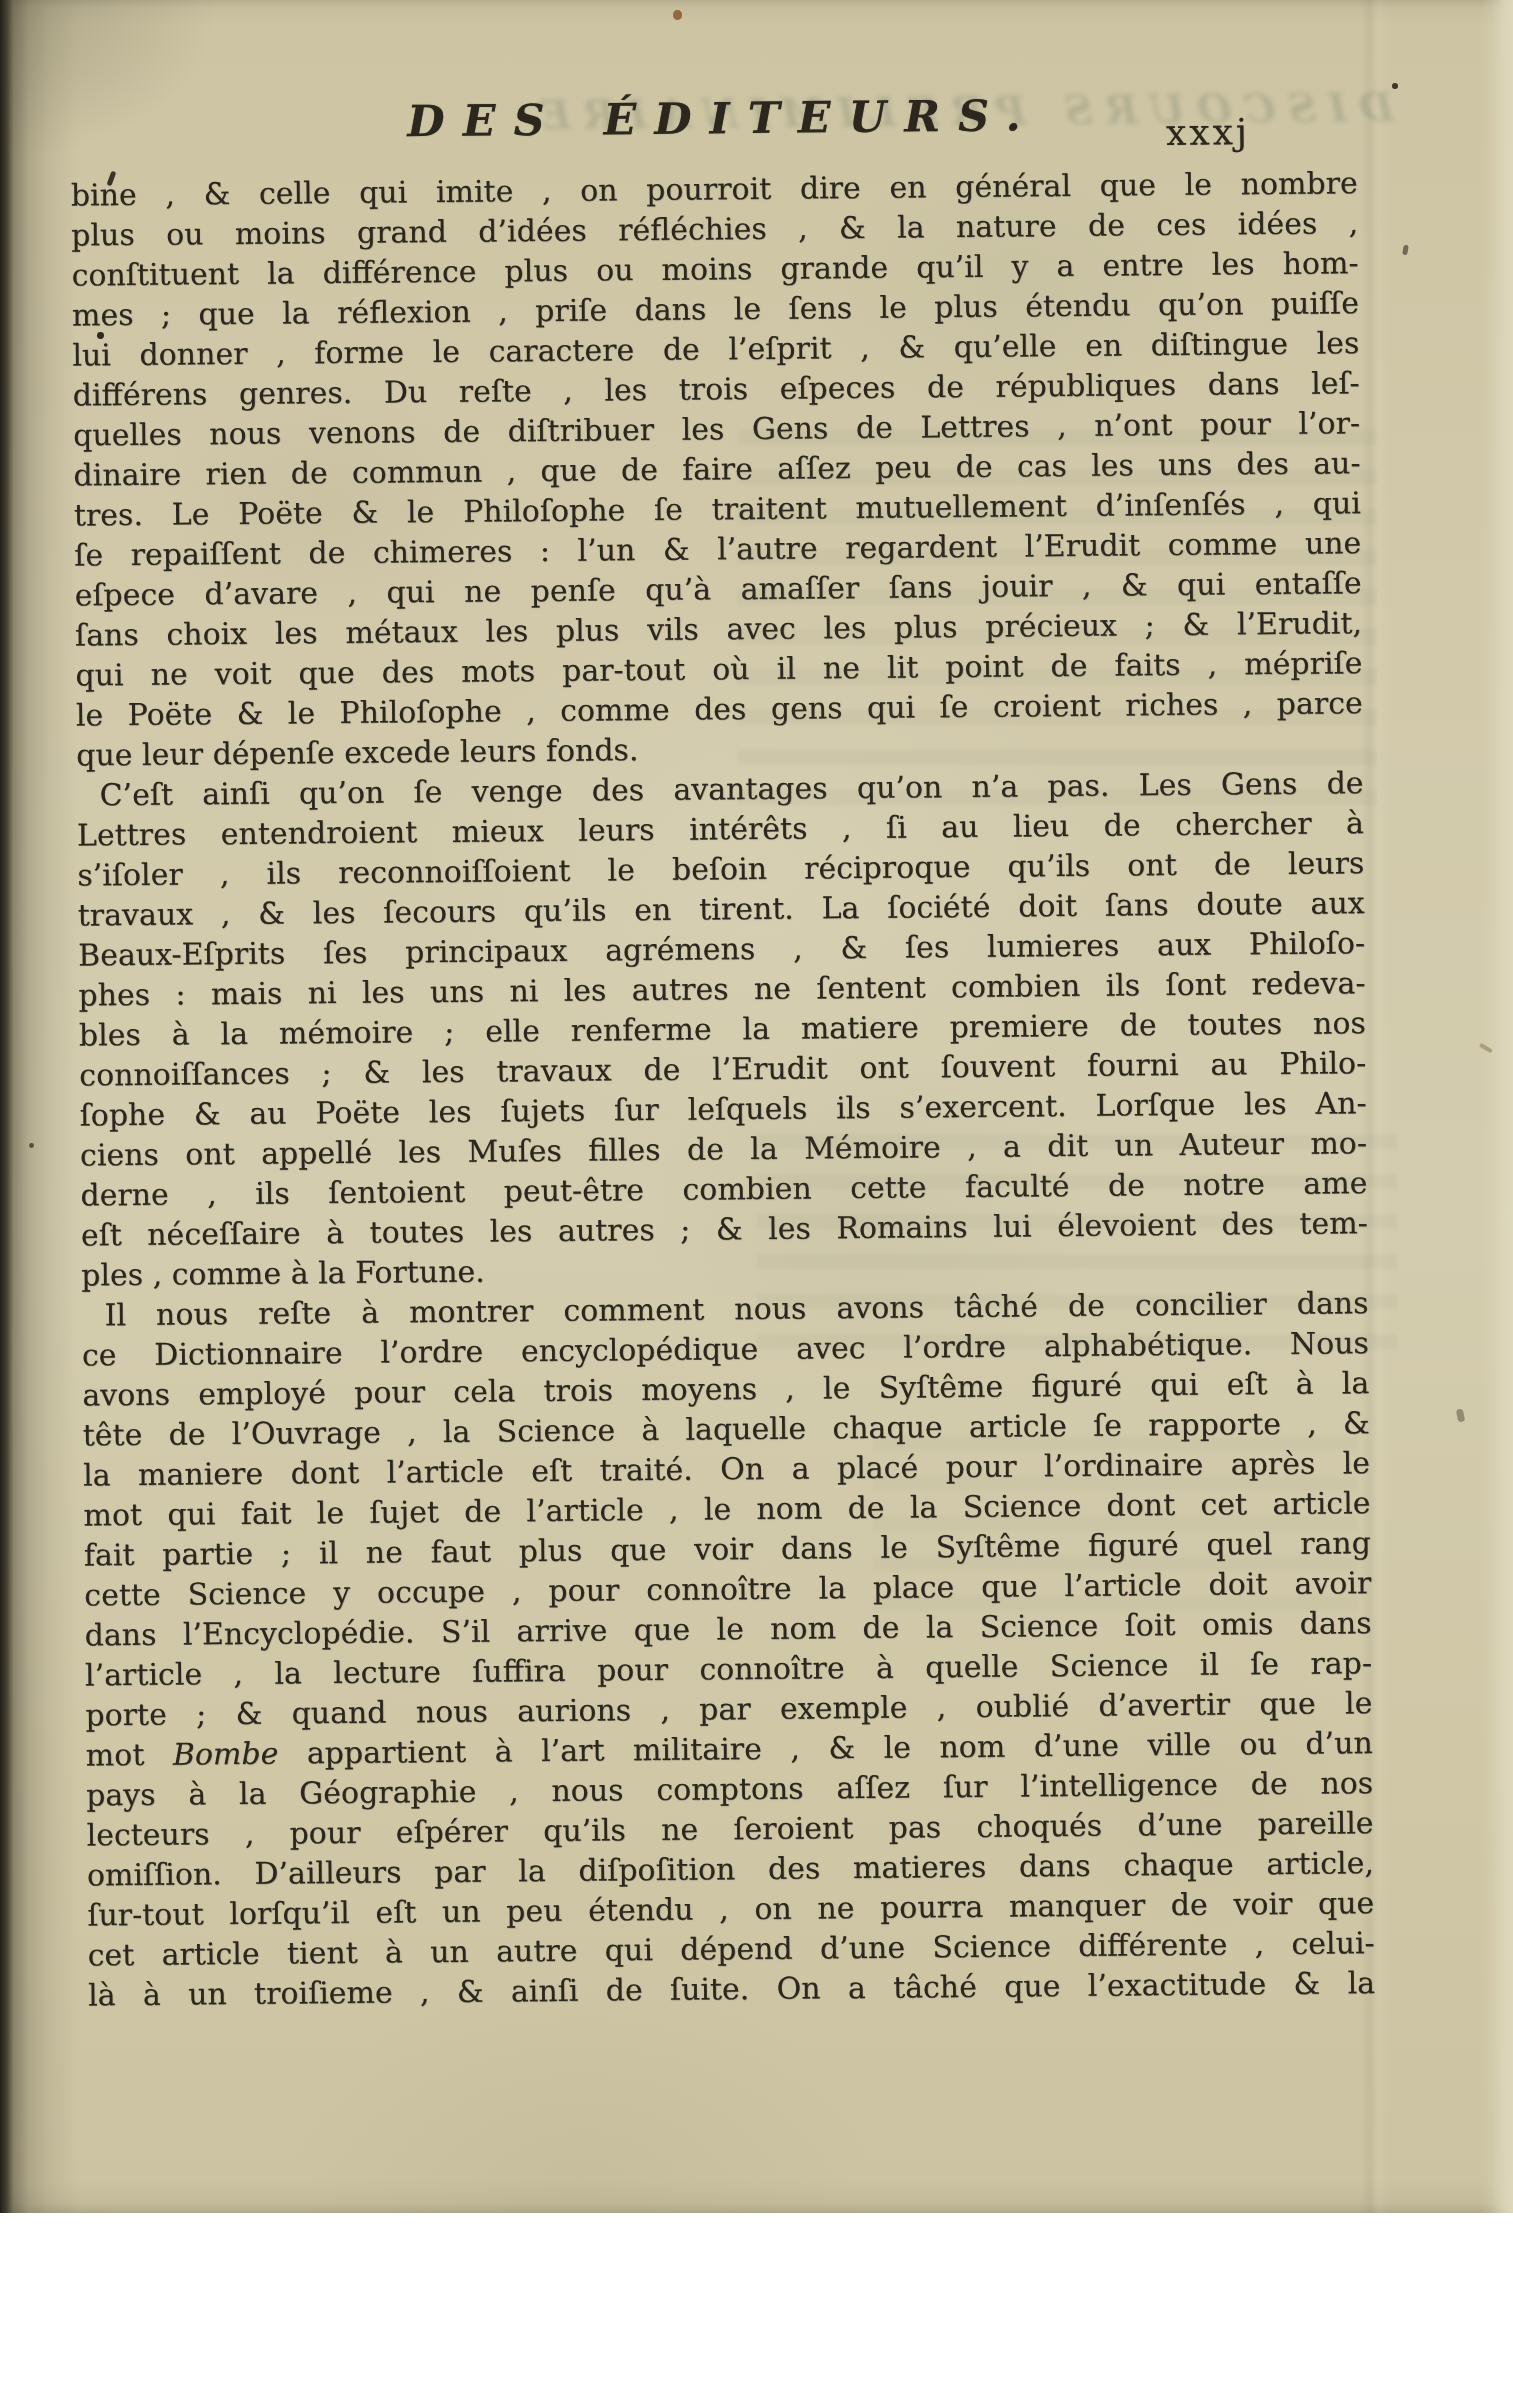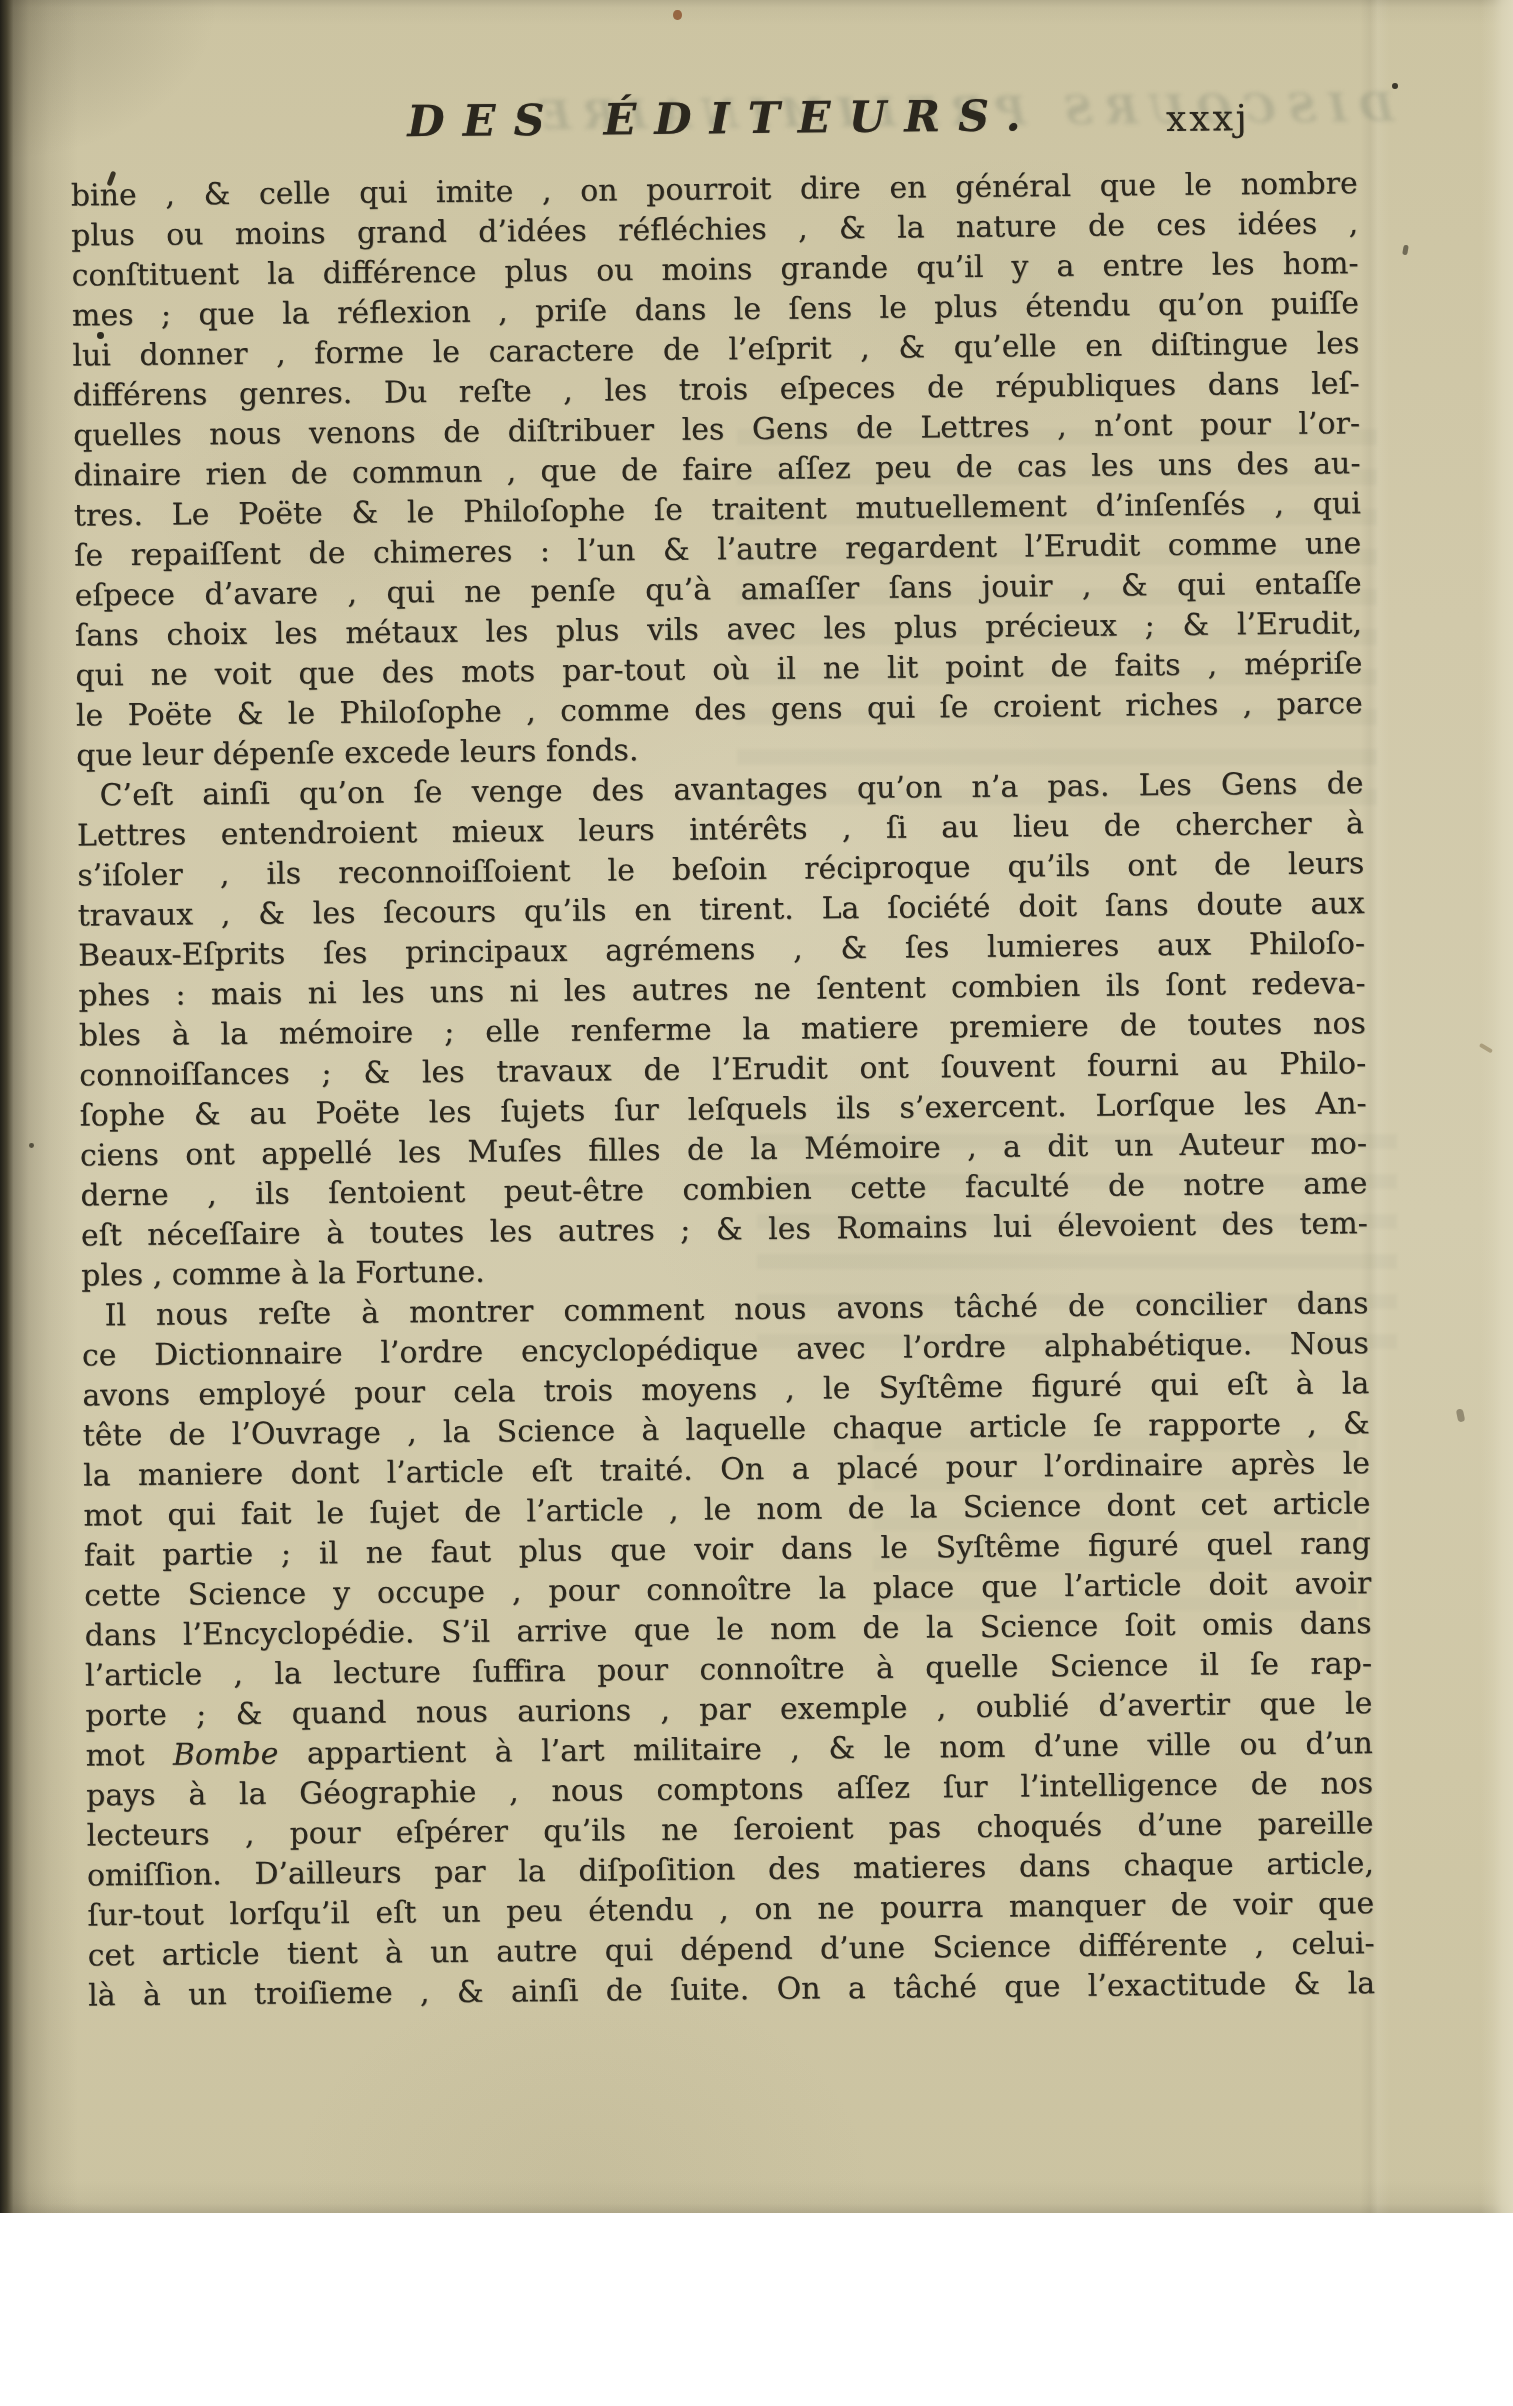--- a/index.html
+++ b/index.html
@@ -38,21 +38,21 @@
       linear-gradient(180deg, #ccc4a2 0%, #d1c9aa 28%, #d3ccae 55%, #cfc7a6 80%, #cbc3a1 100%);
   }
   .content{position:absolute;inset:0;transform:rotate(-0.55deg);transform-origin:50% 52%;}
   .running-title{
     position:absolute;top:97px;left:377px;width:712px;text-align:center;
     font-style:italic;font-weight:bold;font-size:43px;line-height:1;
     letter-spacing:0.42em;word-spacing:0.18em;color:var(--ink);
     text-shadow:0 0 1px rgba(43,39,30,0.55);
   }
   .page-number{
-    position:absolute;top:105px;left:1176px;font-size:36px;line-height:1;
+    position:absolute;top:119px;left:1176px;font-size:36px;line-height:1;
     letter-spacing:2.9px;color:var(--ink);text-shadow:0 0 1px rgba(43,39,30,0.5);
   }
   .ghost-title{
     position:absolute;top:89px;left:505px;width:932px;text-align:center;
     font-style:italic;font-weight:bold;font-size:40px;letter-spacing:0.3em;
     color:var(--ghost);transform:scaleX(-1);filter:blur(1.9px);
   }
   .body-text{position:absolute;top:169px;left:80px;width:1287px;color:var(--ink);}
   .line{
     font-size:30px;line-height:40px;height:40px;

